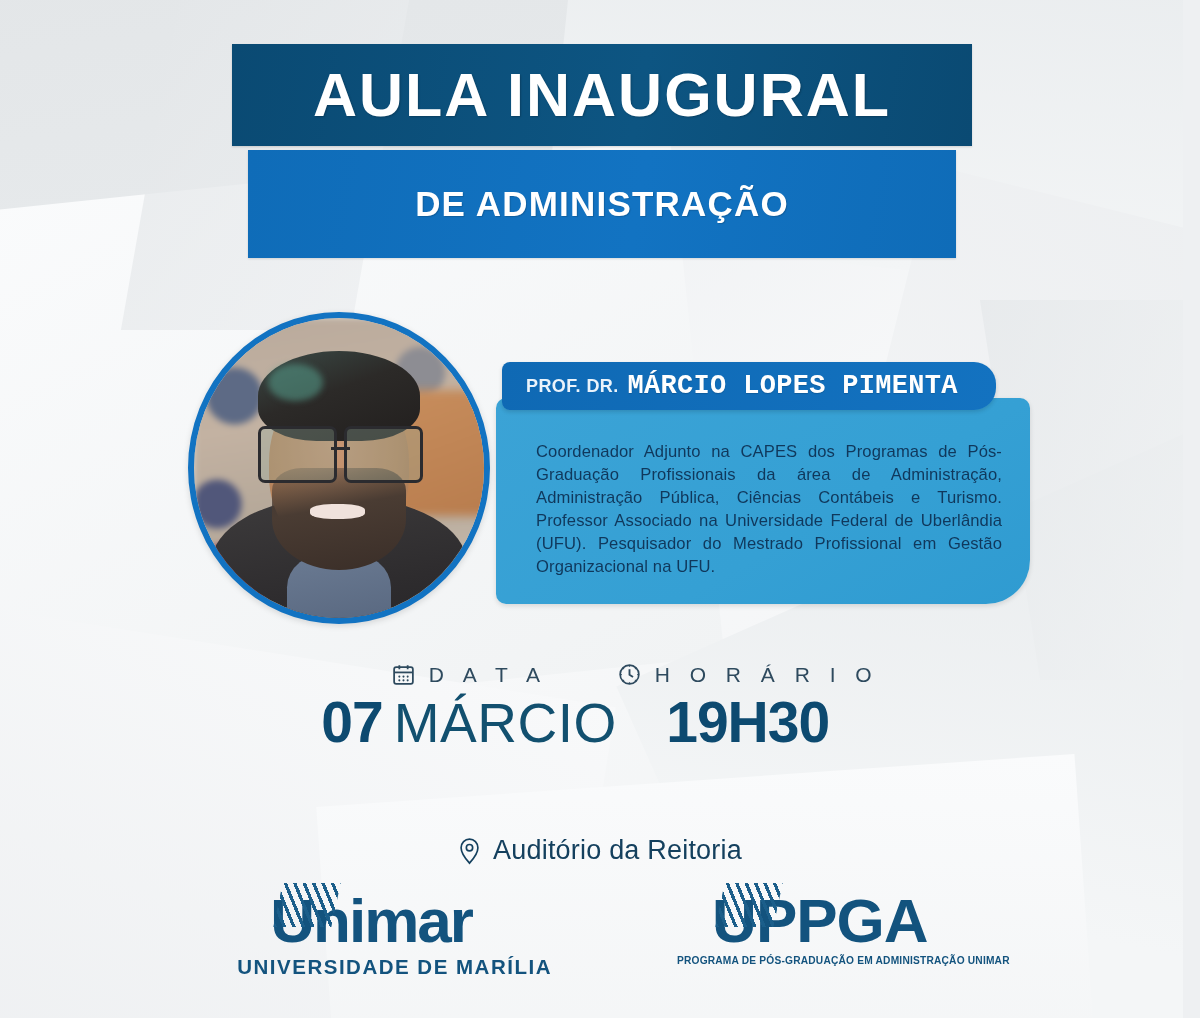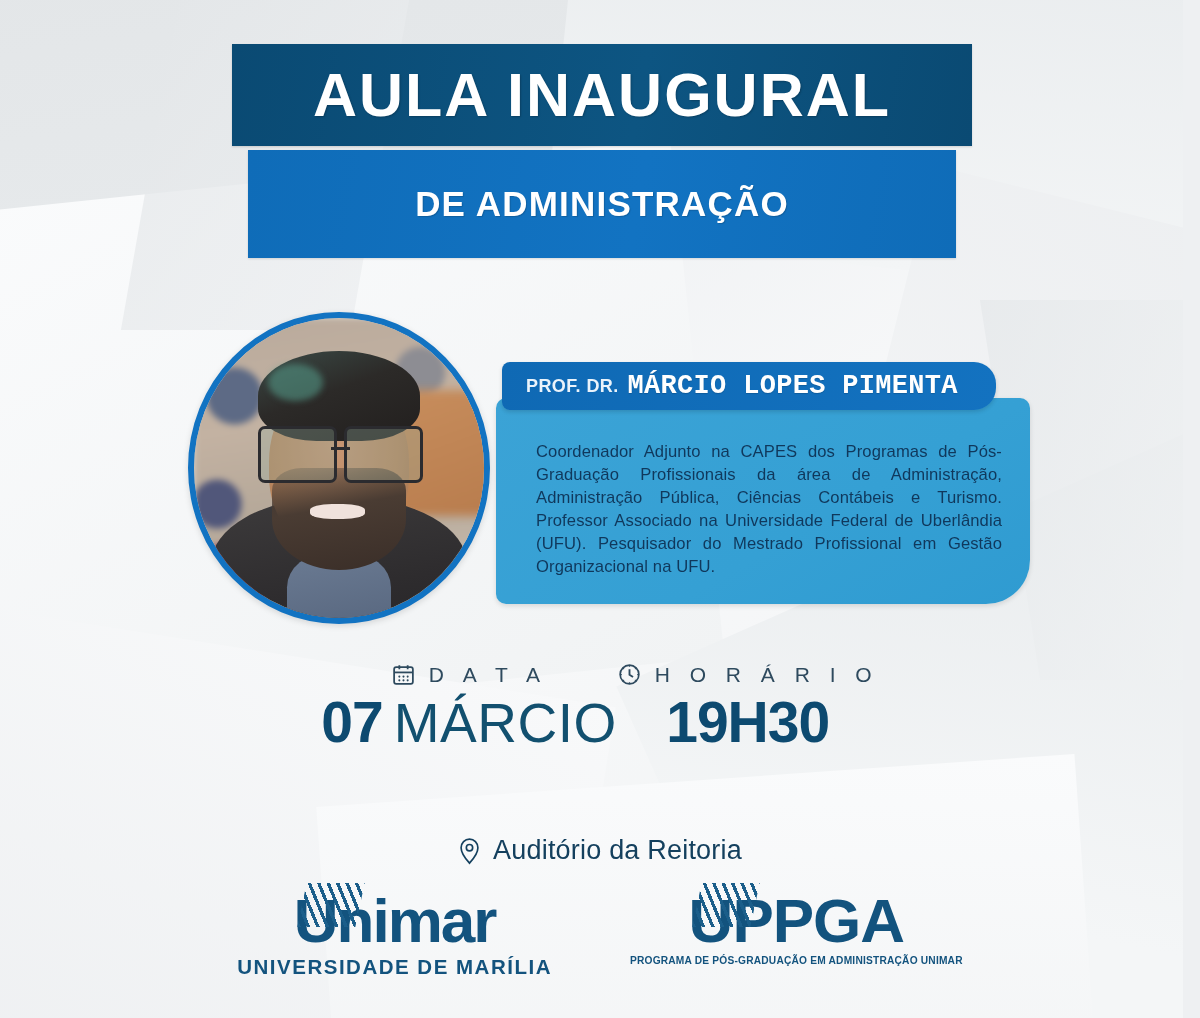--- a/index.html
+++ b/index.html
@@ -171,21 +171,21 @@
   .logo-word{display:flex;align-items:flex-start;}
   .u-mark{position:relative;display:inline-block;}
   .u-mark .hatch{
     position:absolute;left:8px;top:-7px;width:58px;height:44px;
     background:repeating-linear-gradient(58deg,#1b5e8a 0 3px,transparent 3px 8px);
     transform:skewX(-12deg);pointer-events:none;
   }
   .wm{color:#13537e;font-weight:bold;letter-spacing:-2px;line-height:1;}
   .unimar-main{font-size:62px;}
   .uppga-main{font-size:62px;letter-spacing:-1px;}
-  .logo-sub{color:#13537e;font-weight:bold;letter-spacing:1.5px;margin-top:3px;}
+  .logo-sub{color:#13537e;font-weight:bold;letter-spacing:1.5px;margin-top:3px;margin-left:47px;}
   .unimar-sub{font-size:20.5px;}
   .uppga-sub{font-size:10.2px;letter-spacing:.2px;}
 </style>
 </head>
 <body>
 
 <div class="poster">
 
   <div class="facet f1"></div>
   <div class="facet f2"></div>

